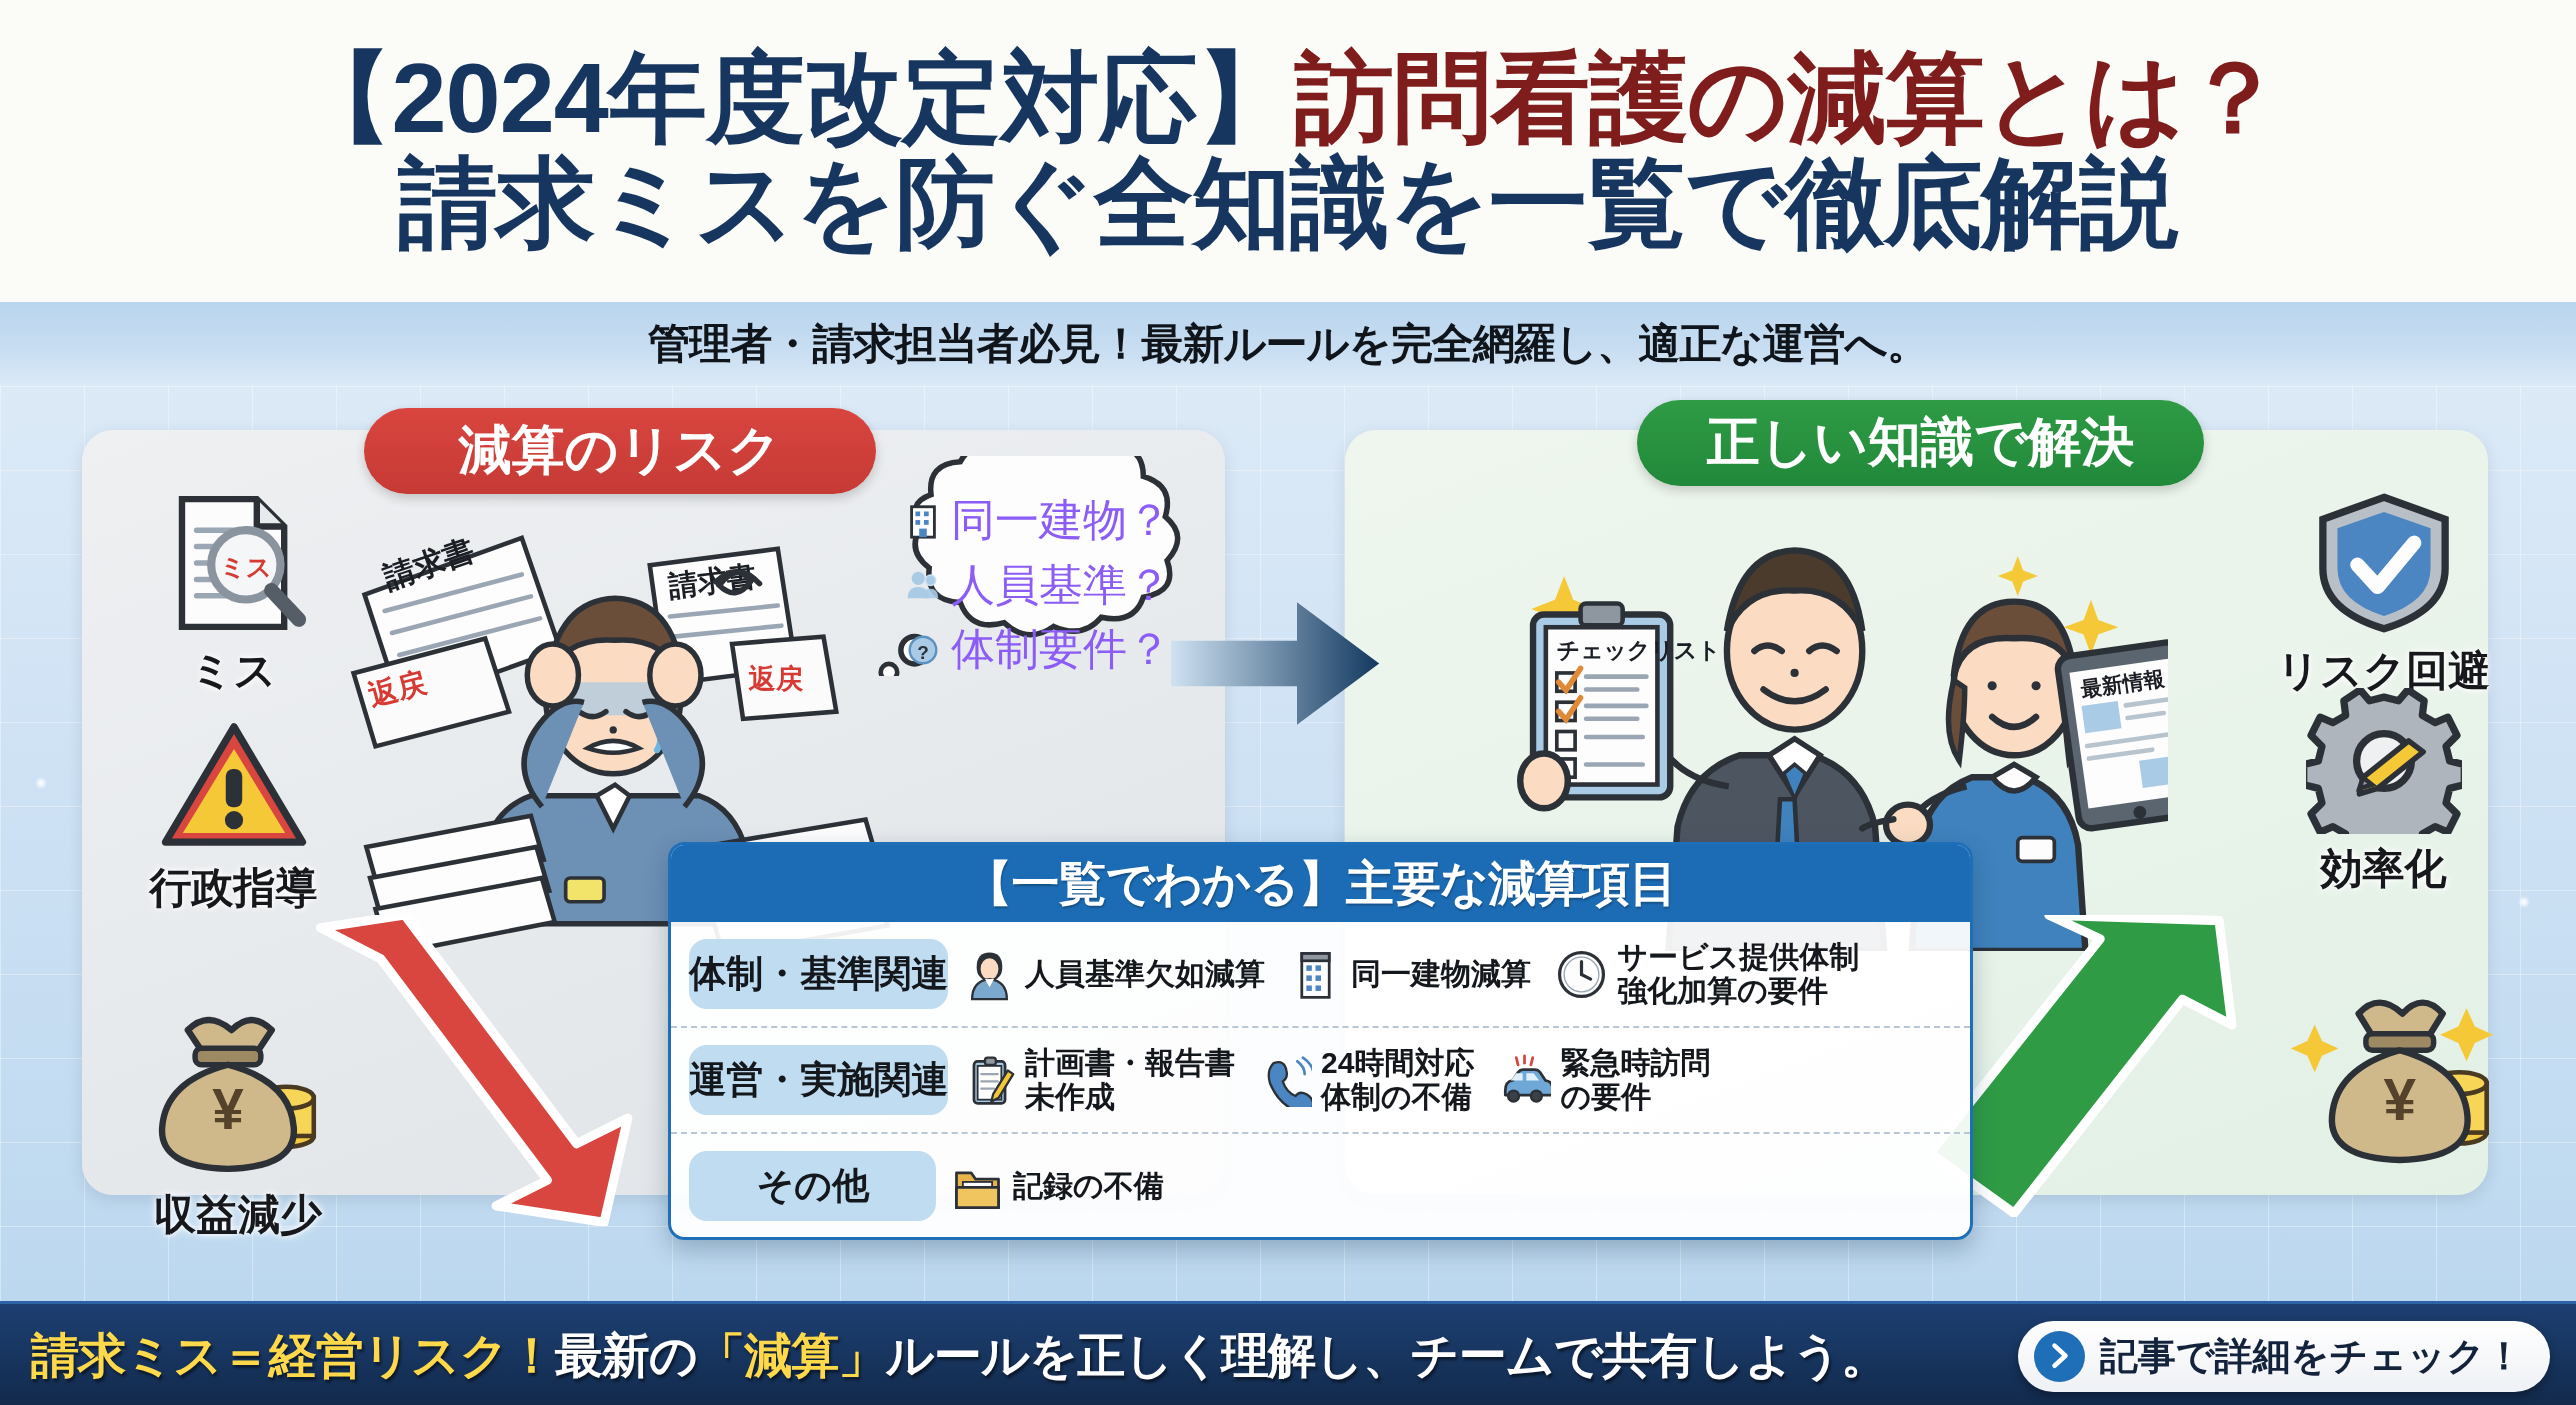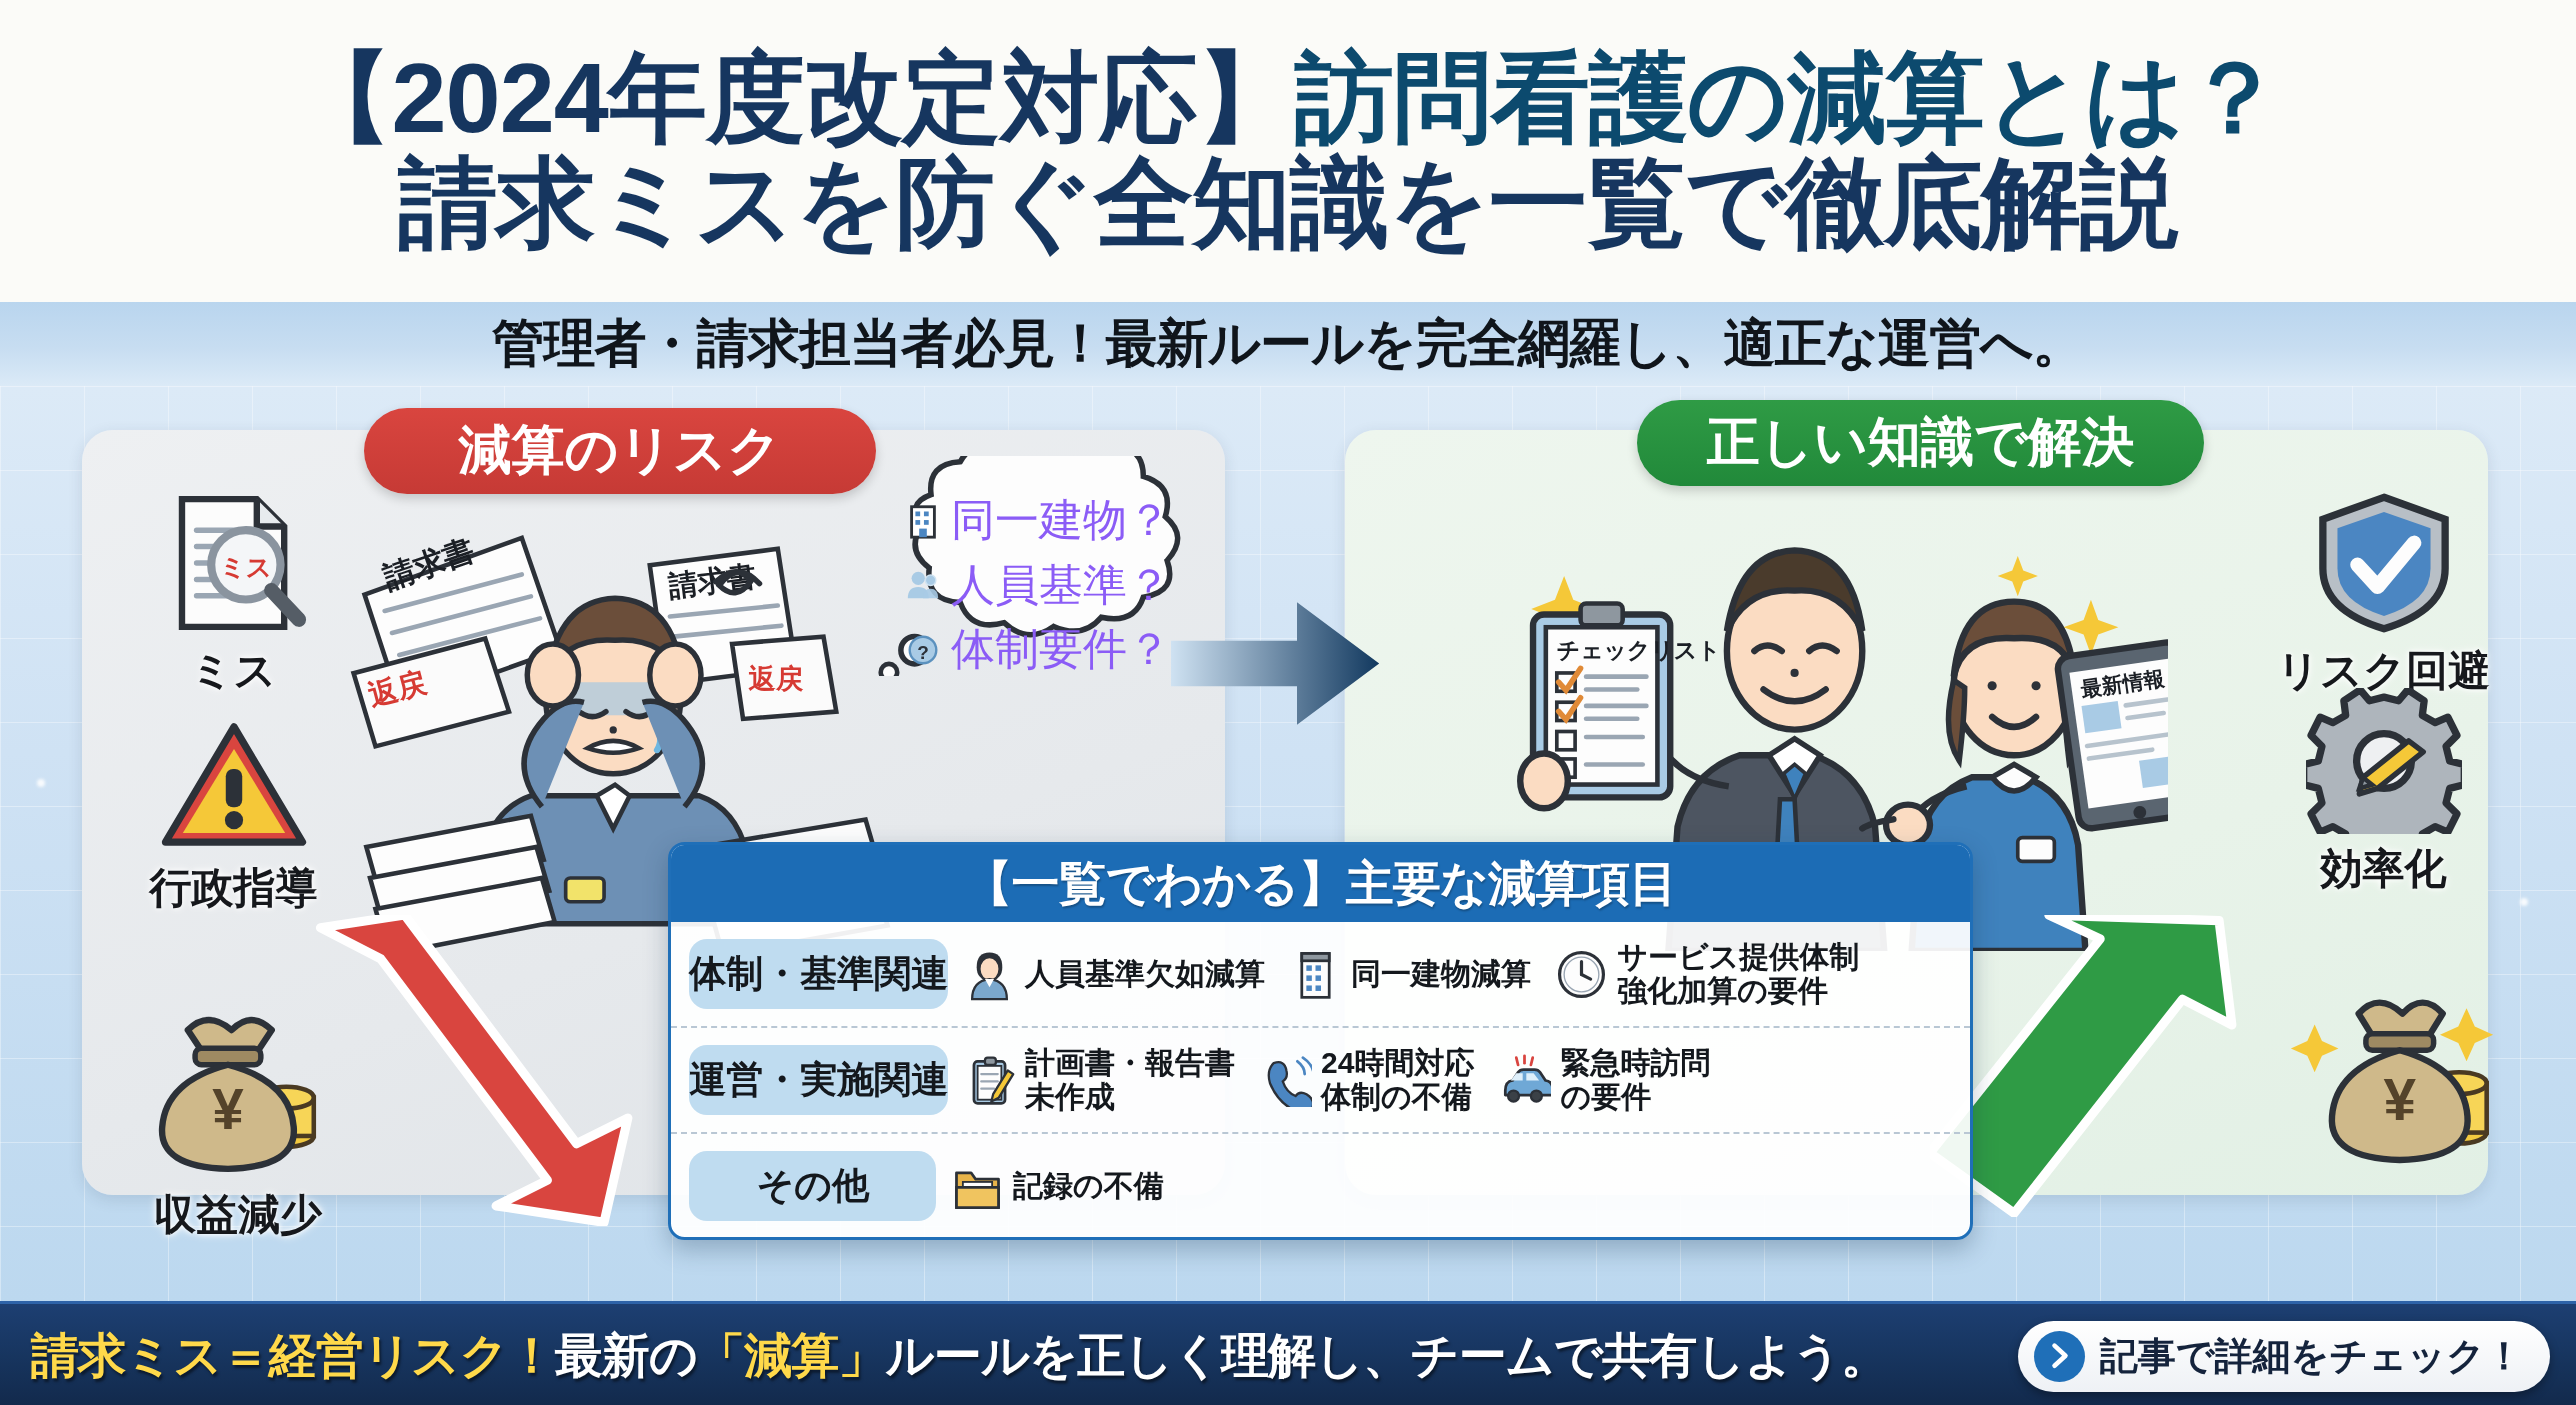--- a/index.html
+++ b/index.html
@@ -16,30 +16,30 @@
     background:#fbfbf8;
     display:flex;flex-direction:column;align-items:center;justify-content:center;
   }
   .title-line{
     white-space:nowrap;font-weight:900;letter-spacing:-0.9px;
     line-height:1.06;text-align:center;
   }
   .t1{font-size:99px;}
   .t2{font-size:99px;}
   .navy{color:#16365f;}
-  .brightblue{color:#0c4a6e;}
+  .brightblue{color:#7f1d1d;}
 
   
   .subband{
     position:absolute;left:0;top:302px;width:2576px;height:84px;
     background:linear-gradient(180deg,#b9d5ee 0%,#c7ddf1 55%,#dbeaf7 100%);
     display:flex;align-items:center;justify-content:center;
   }
   .subband .txt{
-    font-size:52px;font-weight:900;color:#10151b;white-space:nowrap;
+    font-size:42px;font-weight:900;color:#10151b;white-space:nowrap;
     letter-spacing:-0.9px;
   }
 
   
   .body-area{
     position:absolute;left:0;top:386px;width:2576px;height:915px;
     background:
       linear-gradient(180deg,#dceaf7 0%,#cfe2f4 40%,#bcd8ef 100%);
     overflow:hidden;
   }

